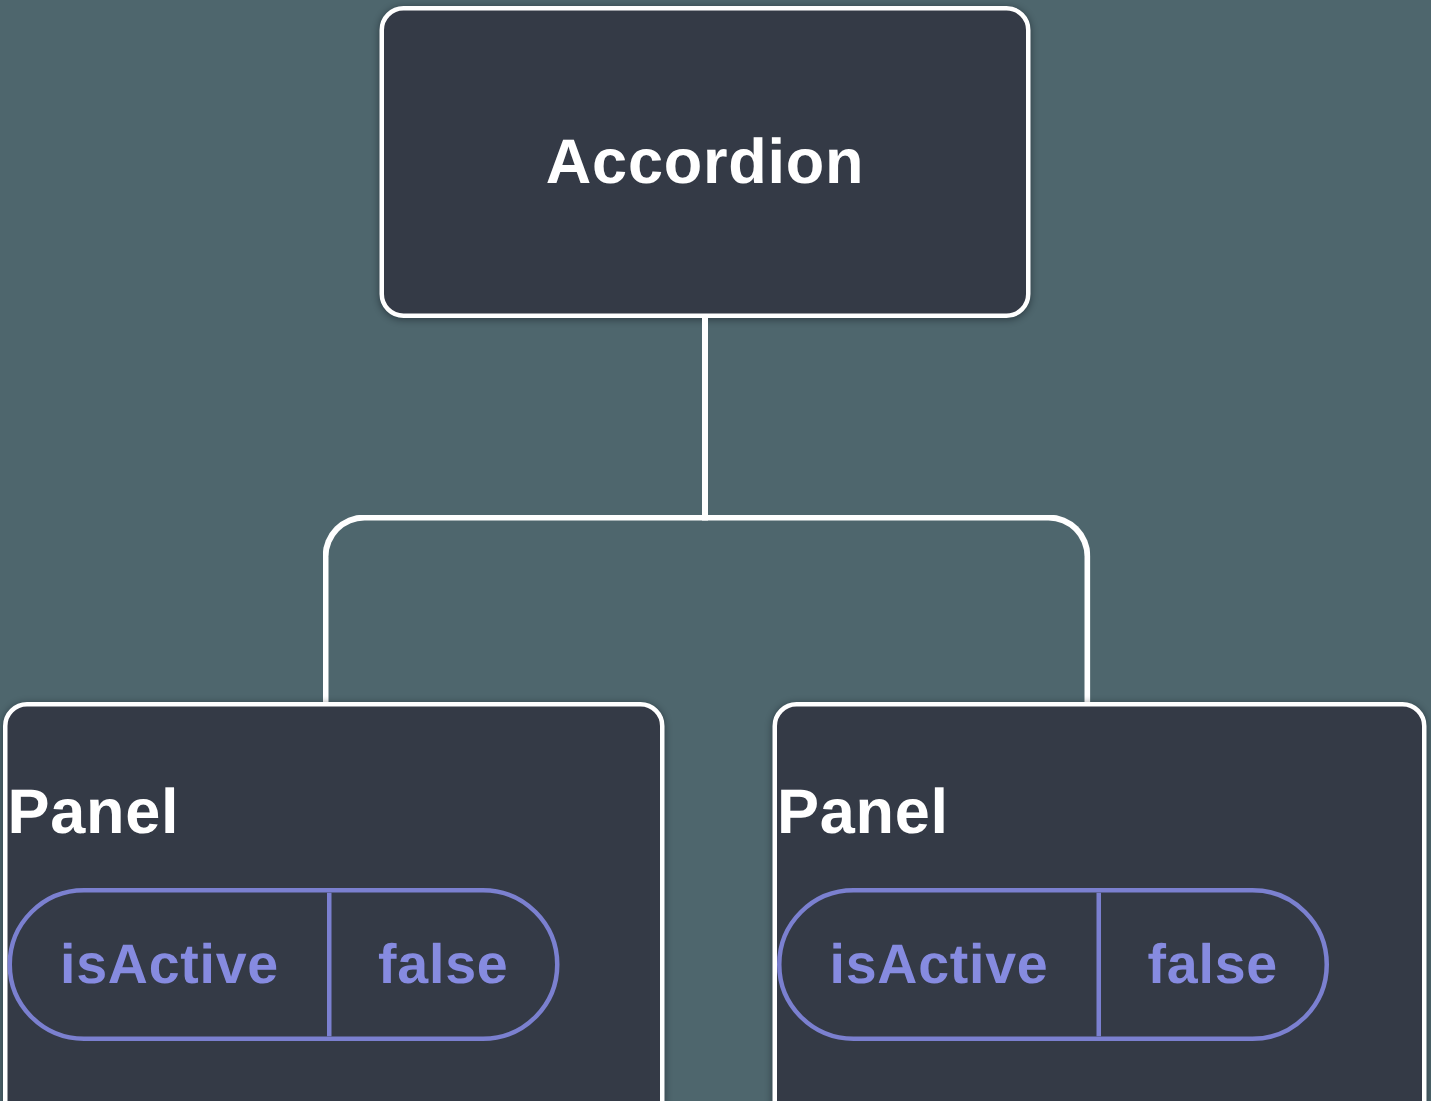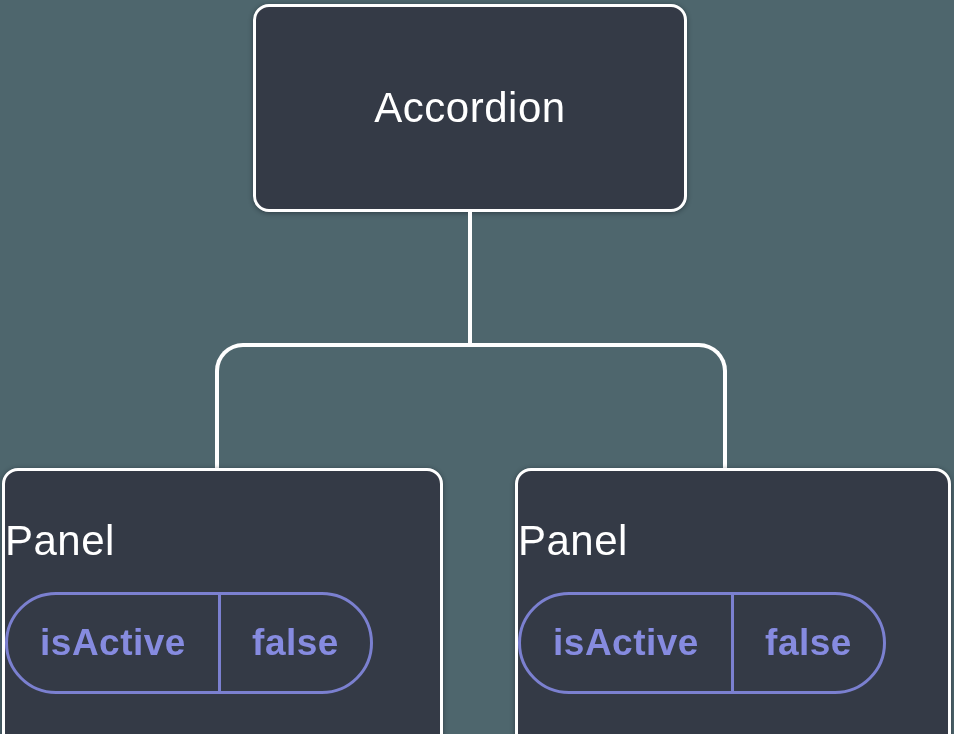--- a/index.html
+++ b/index.html
@@ -33,21 +33,21 @@
   .root-node {
     left: 253px; top: 4px;
     width: 434px; height: 208px;
     display: flex;
     align-items: center;
     justify-content: center;
   }
   .node-label {
     color: var(--node-text);
     font-size: 42px;
-    font-weight: 400;
+    font-weight: 700;
     letter-spacing: 0.5px;
     line-height: 48px;
     white-space: nowrap;
   }
   .panel-node {
     top: 468px;
     height: 307px;
     display: flex;
     flex-direction: column;
     padding-top: 46px;

